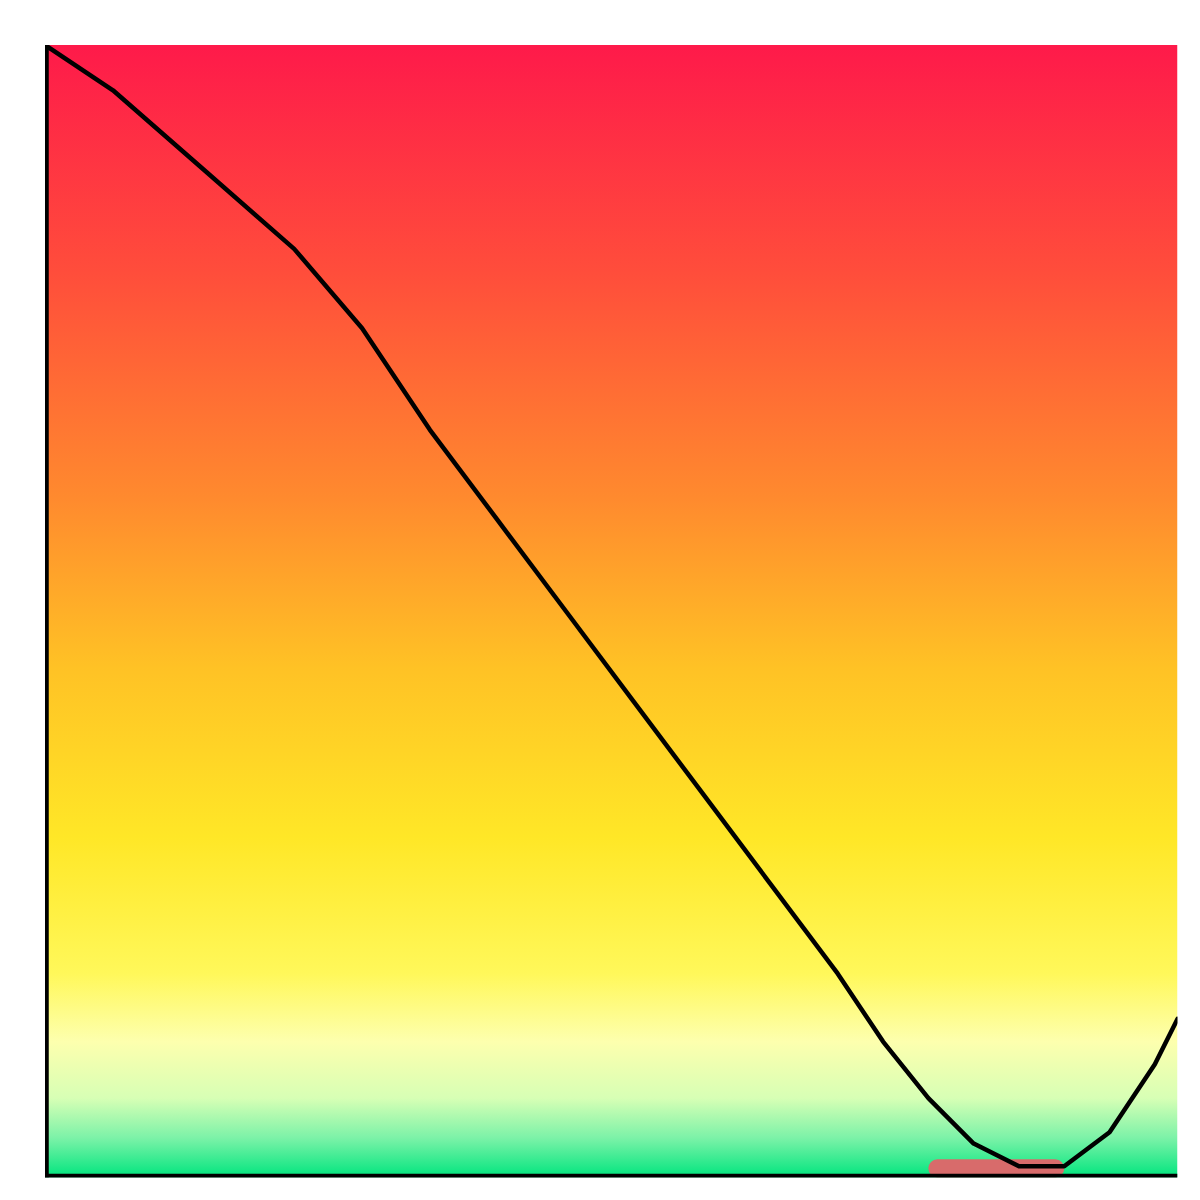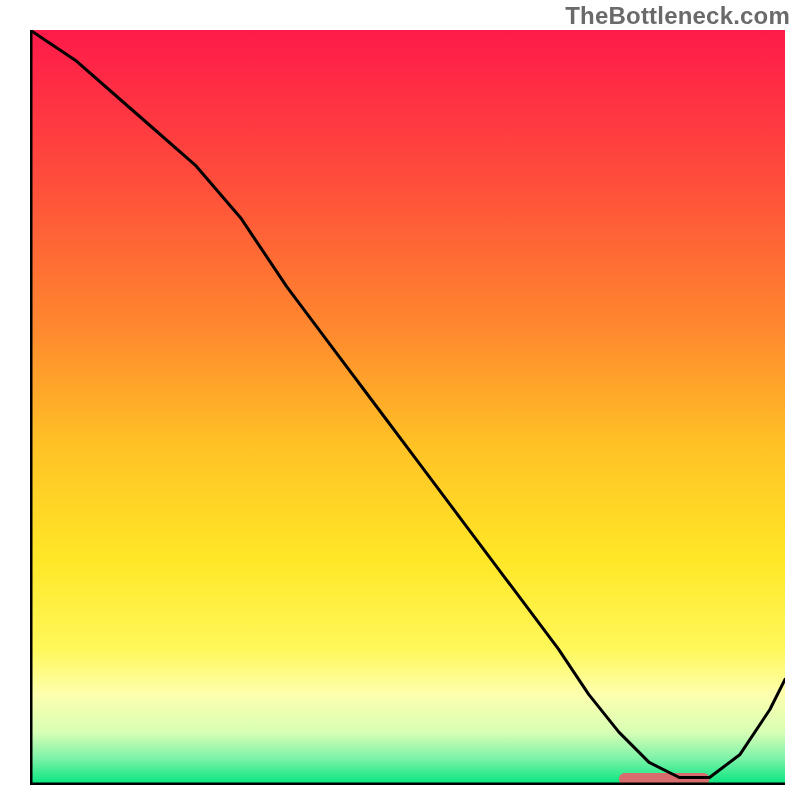--- a/index.html
+++ b/index.html
@@ -34,21 +34,20 @@
     height: 755px;
   }
   .plot-area svg {
     display: block;
   }
 </style>
 </head>
 <body>
 
 <div class="container">
-  <div class="watermark">TheBottleneck.com</div>
 
   <div class="plot-area">
     <svg id="chart-svg" width="755" height="755" viewBox="0 0 755 755" preserveAspectRatio="none">
       <defs>
         <linearGradient id="bg-grad" x1="0" y1="0" x2="0" y2="1">
             <stop offset="0%" stop-color="#fe1a4a"></stop>
             <stop offset="20%" stop-color="#ff4d3b"></stop>
             <stop offset="40%" stop-color="#ff8a2e"></stop>
             <stop offset="55.00000000000001%" stop-color="#ffc225"></stop>
             <stop offset="70%" stop-color="#ffe727"></stop>

